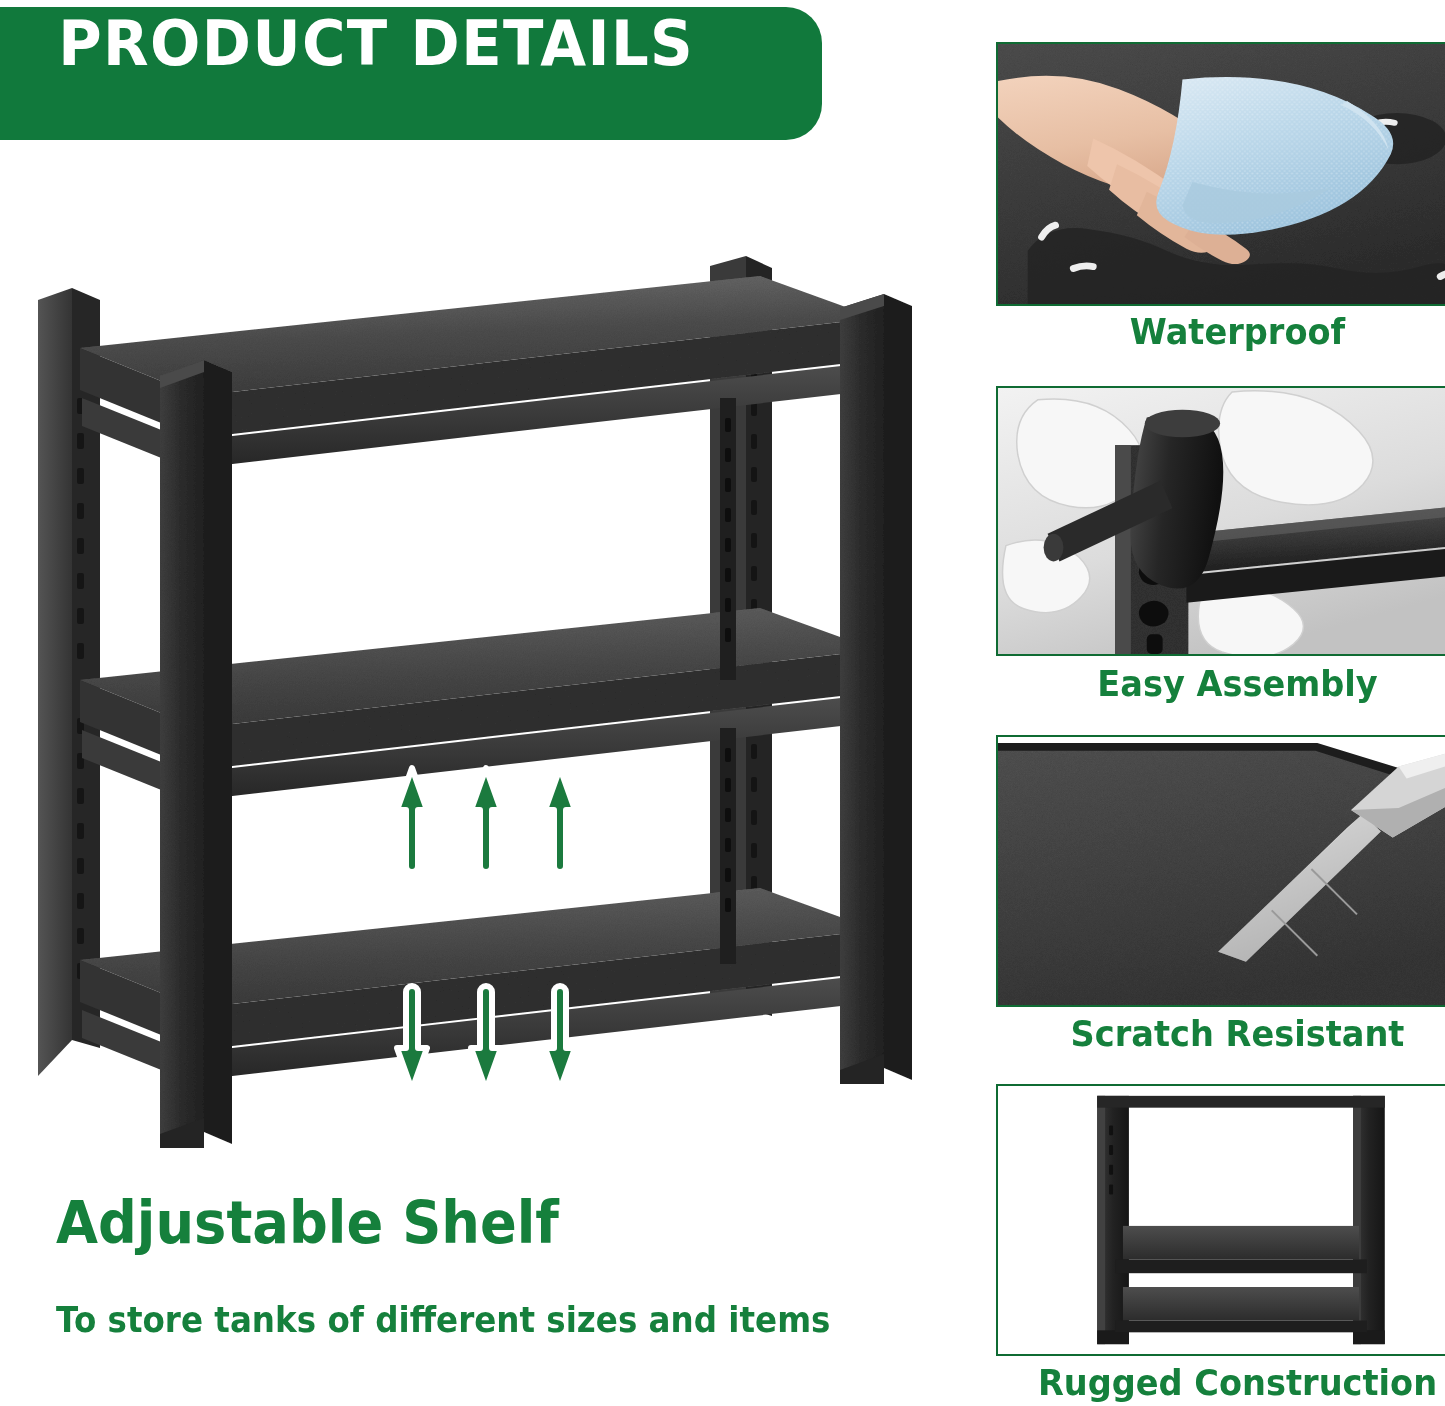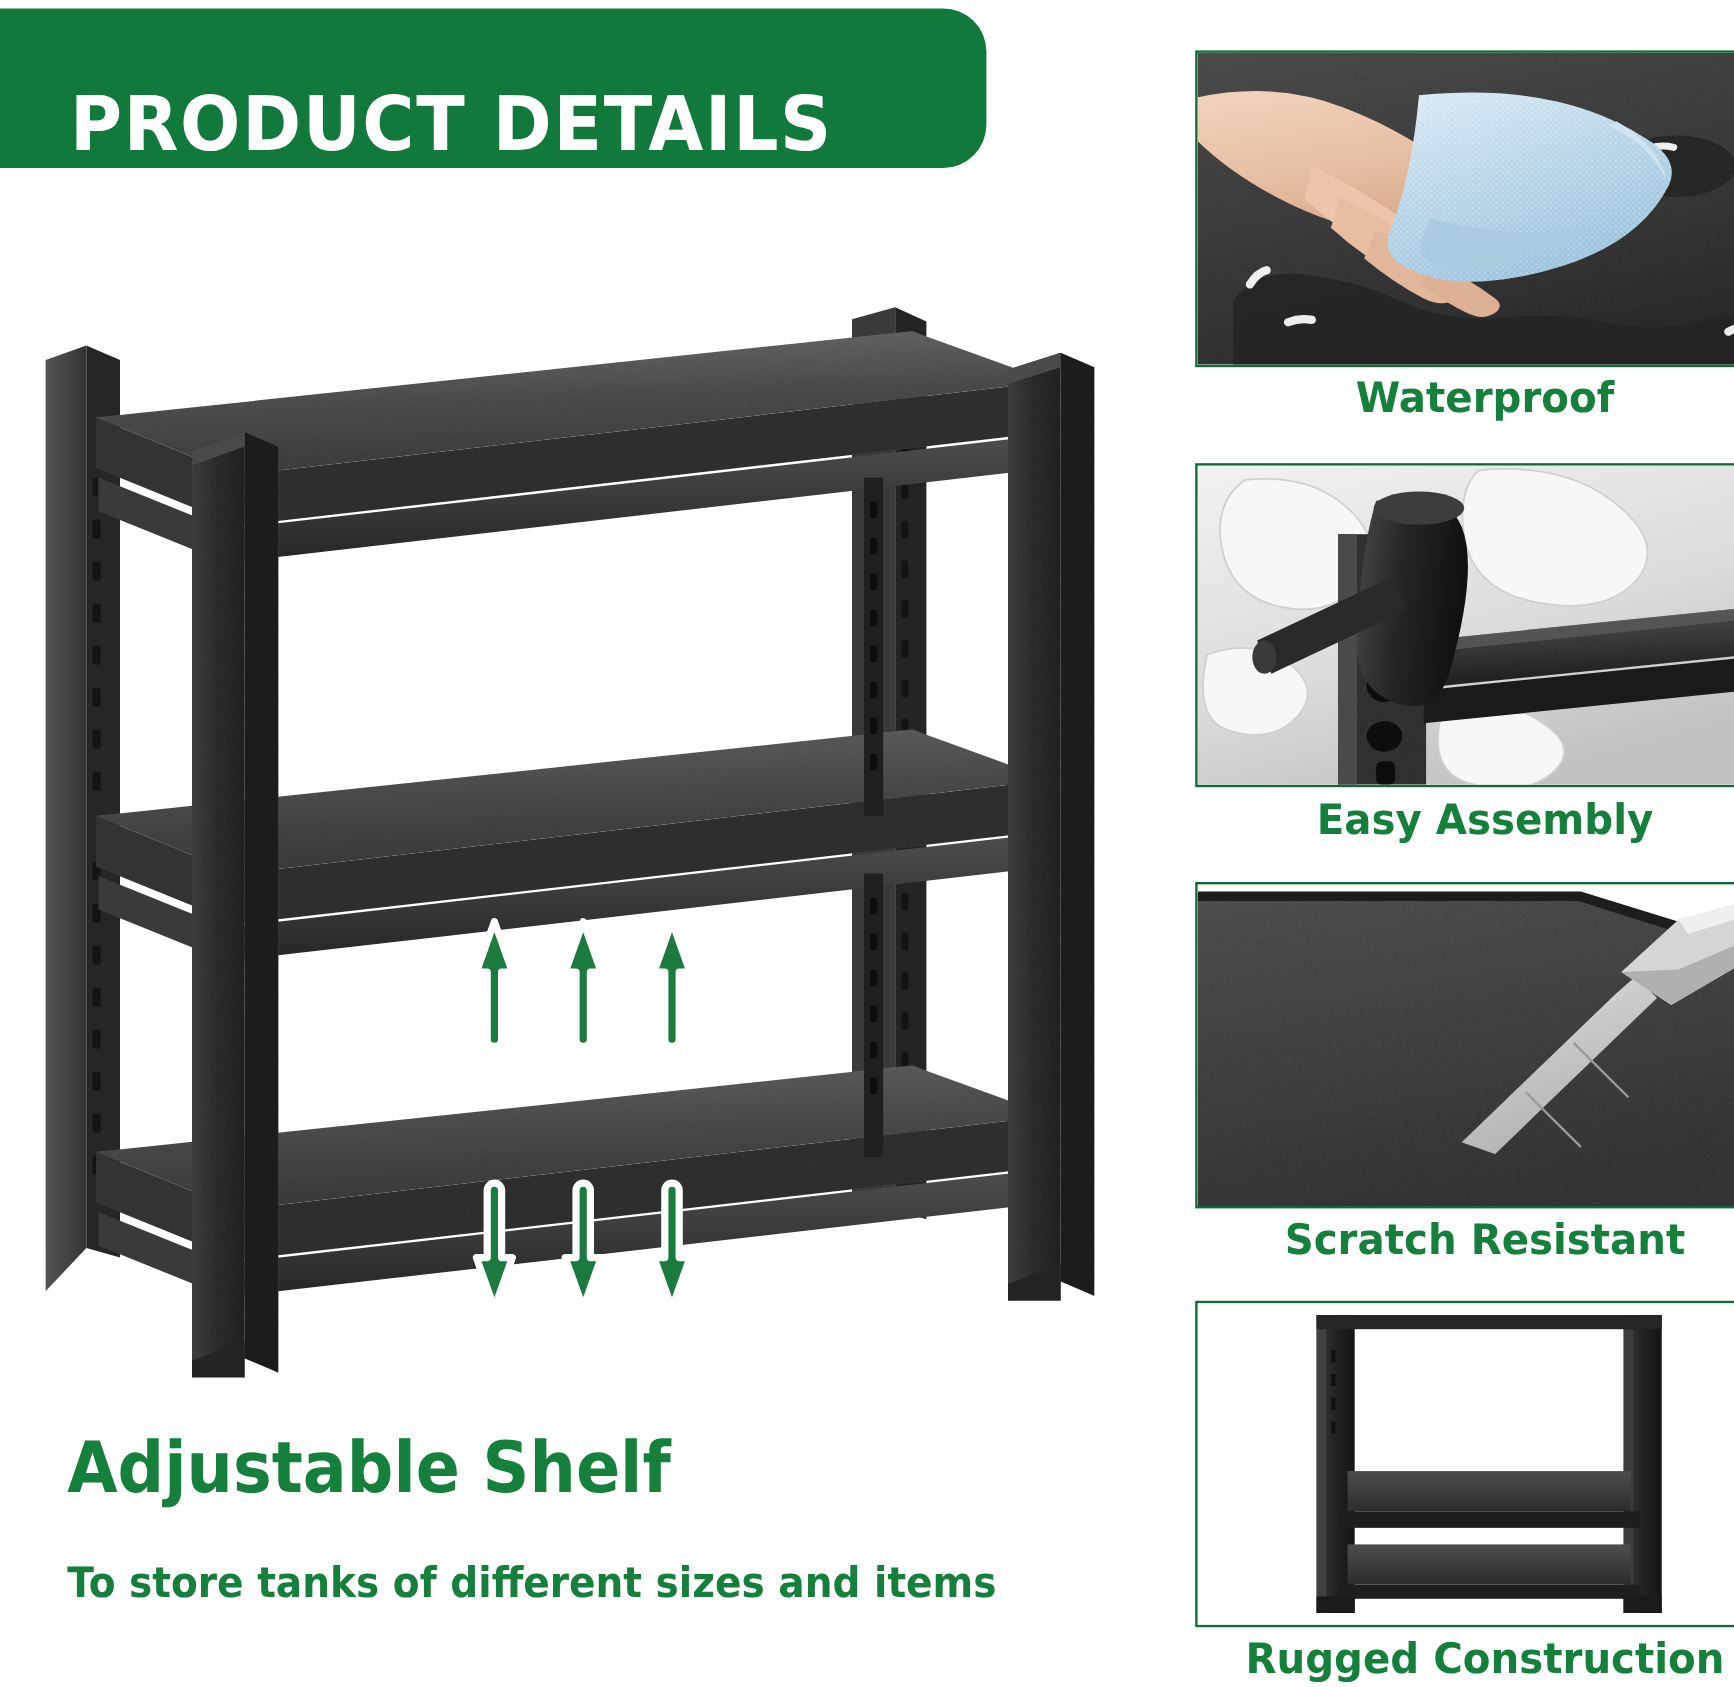--- a/index.html
+++ b/index.html
@@ -20,21 +20,21 @@
   
   .banner {
     position: absolute;
     left: 0;
     top: 7px;
     width: 822px;
     height: 133px;
     background: #11793C;
     border-radius: 0 36px 36px 0;
     display: flex;
-    align-items: flex-end;
+    align-items: flex-start;
   }
   .banner-title {
     color: #ffffff;
     font-family: "DejaVu Sans", sans-serif;
     font-weight: bold;
     font-size: 63px;
     letter-spacing: 1.5px;
     padding-left: 62px;
     transform: scaleX(0.94);
     transform-origin: left center;

